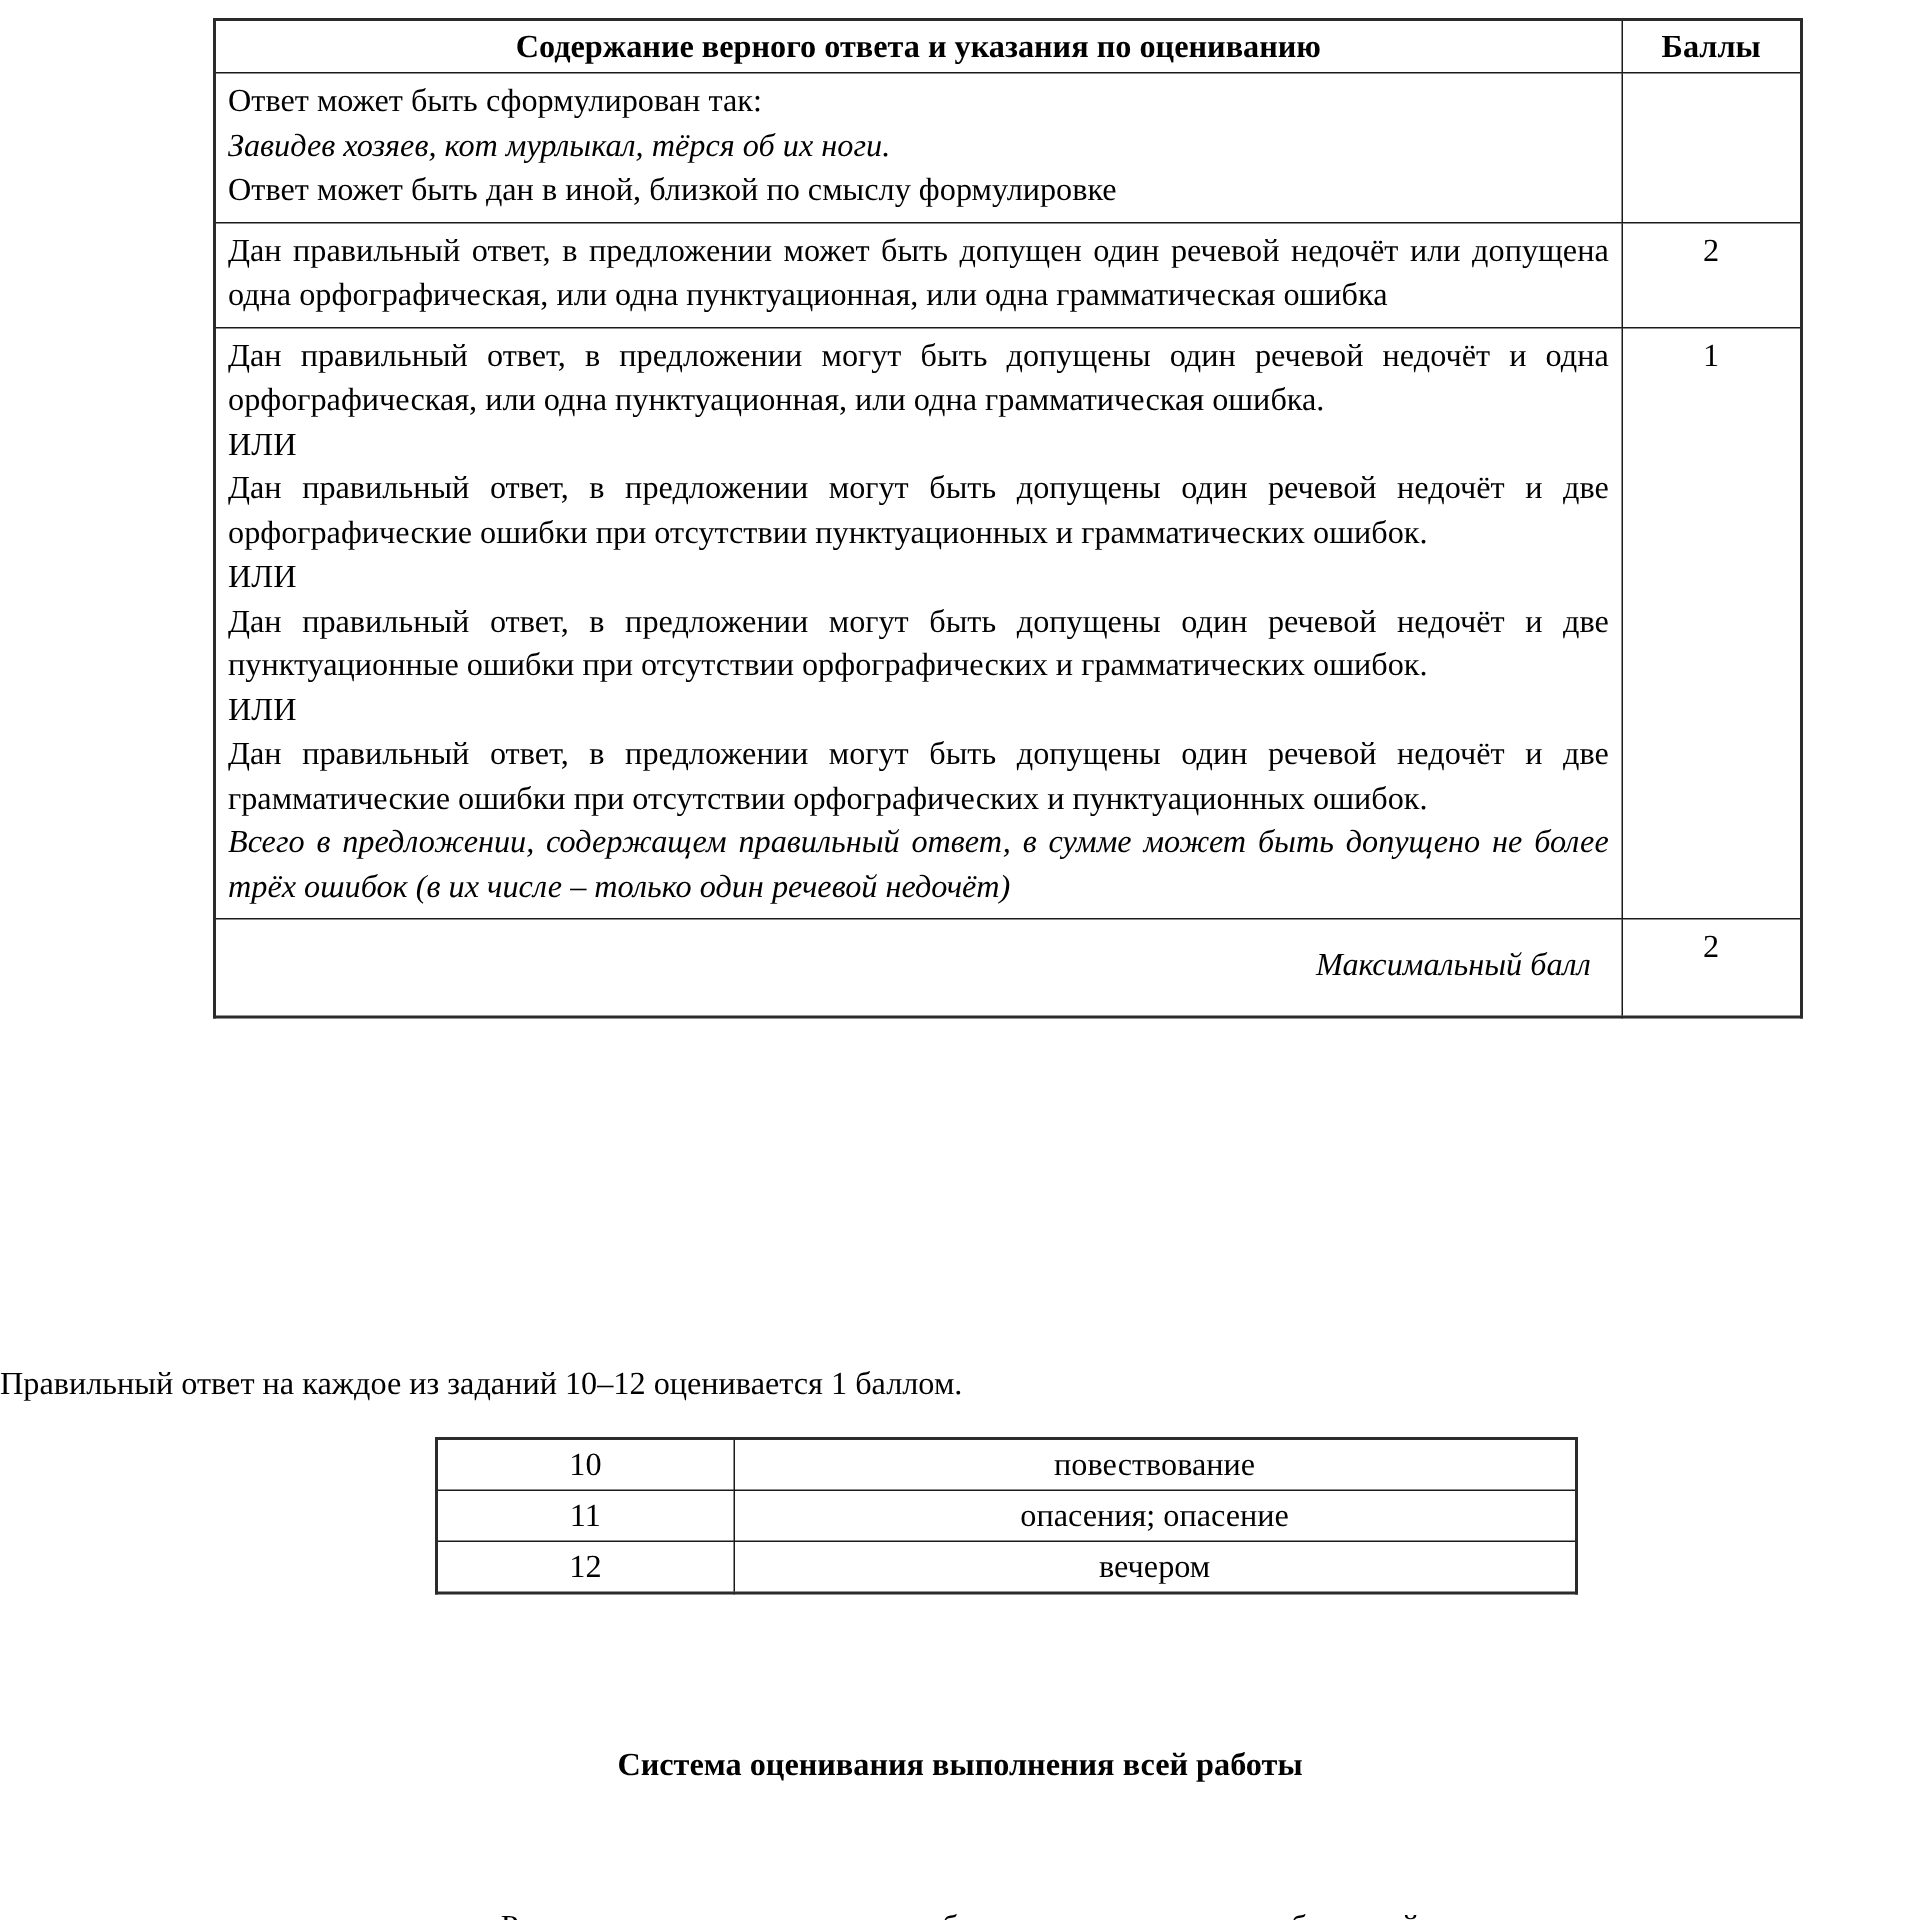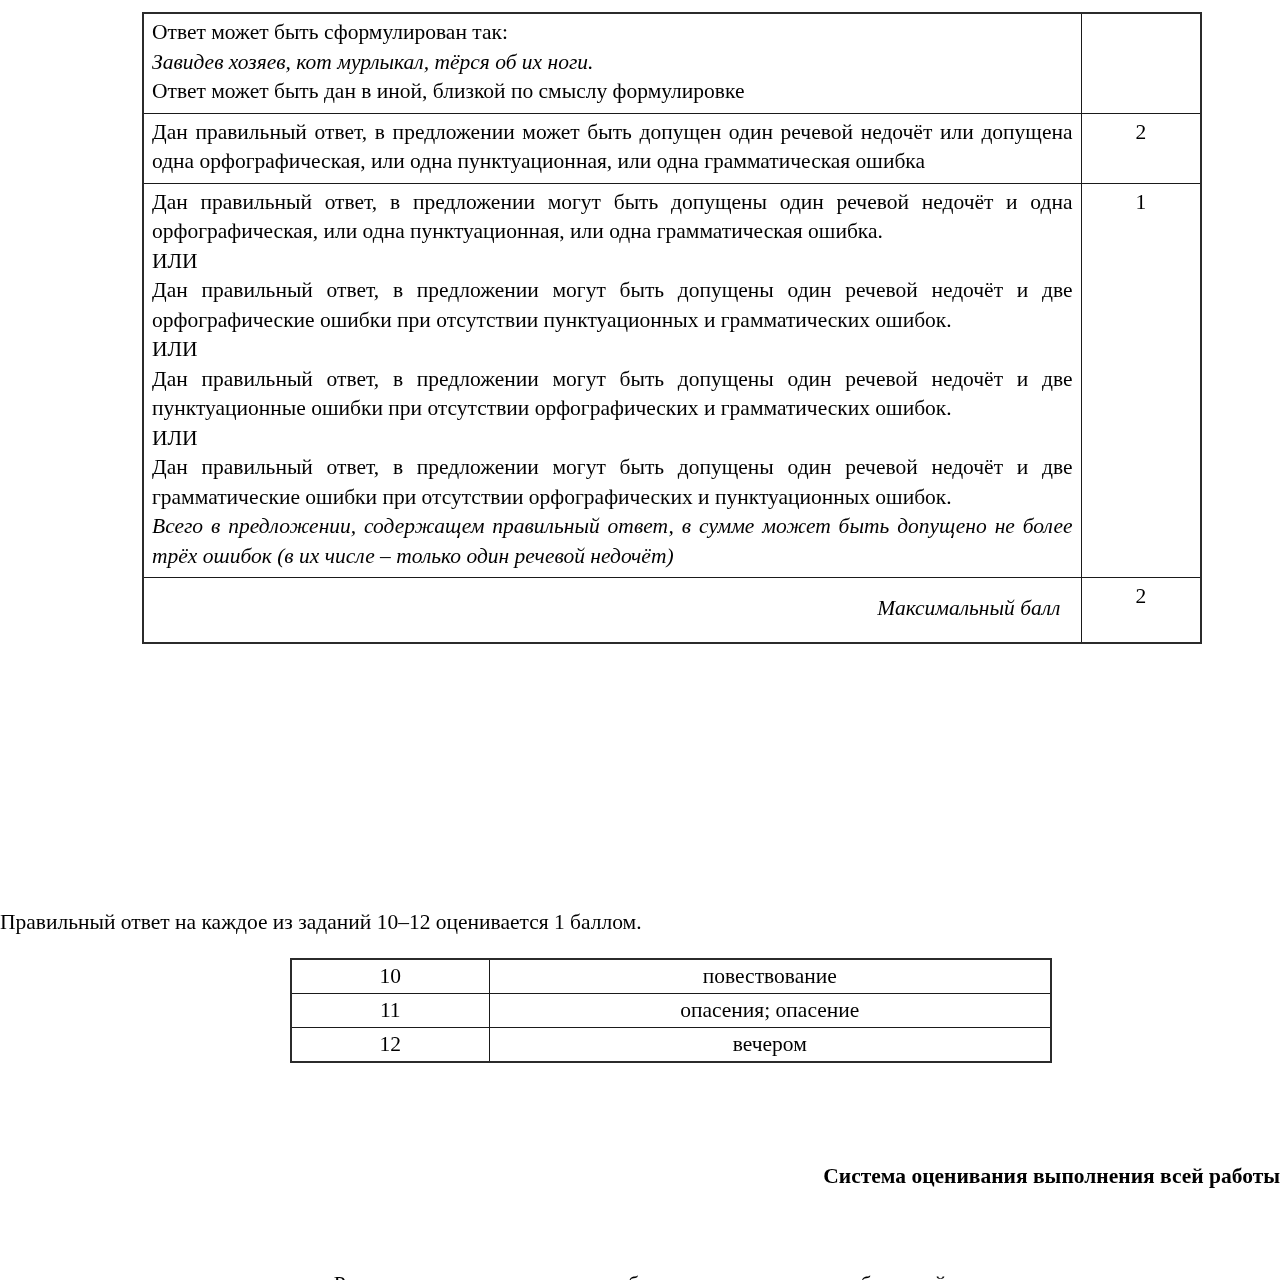--- a/index.html
+++ b/index.html
@@ -105,21 +105,21 @@
   .answers-table .a-col-ans { width: 562px; }
   .answers-table .a-hdr td { font-weight: bold; }
   .answers-table .num-cell { font-weight: normal; }
 
   
   .section-title {
     position: absolute;
     left: 0;
     top: 1162px;
     width: 1280px;
-    text-align: right;
+    text-align: center;
     font-size: 21.5px;
     font-weight: bold;
     line-height: 28px;
   }
   .max-score-line {
     position: absolute;
     left: 0;
     top: 1280px;
     width: 1280px;
     text-align: center;
@@ -142,20 +142,24 @@
 </style>
 </head>
 <body>
 
 <table class="criteria-table">
   <colgroup>
     <col class="col-content">
     <col class="col-score">
   </colgroup>
   <tbody id="criteria-body">
+    <tr class="hdr">
+      <td>Содержание верного ответа и указания по оцениванию</td>
+      <td>Баллы</td>
+    </tr>
   <tr>
         <td>
           <p class="plain">Ответ может быть сформулирован так:</p>
           <p class="ital">Завидев хозяев, кот мурлыкал, тёрся об их ноги.</p>
           <p class="plain">Ответ может быть дан в иной, близкой по смыслу формулировке</p>
         </td>
         <td class="score-cell"></td>
       </tr>
       <tr>
         <td>

